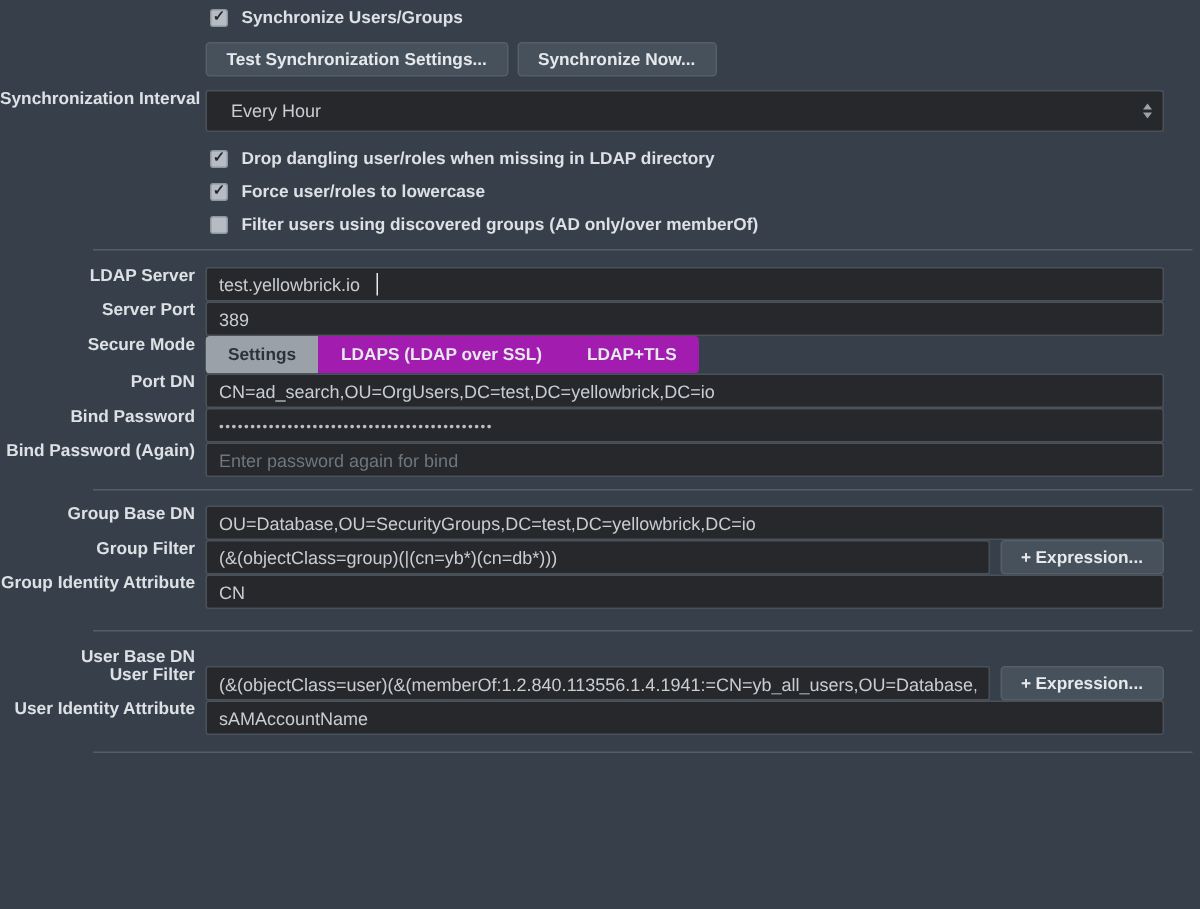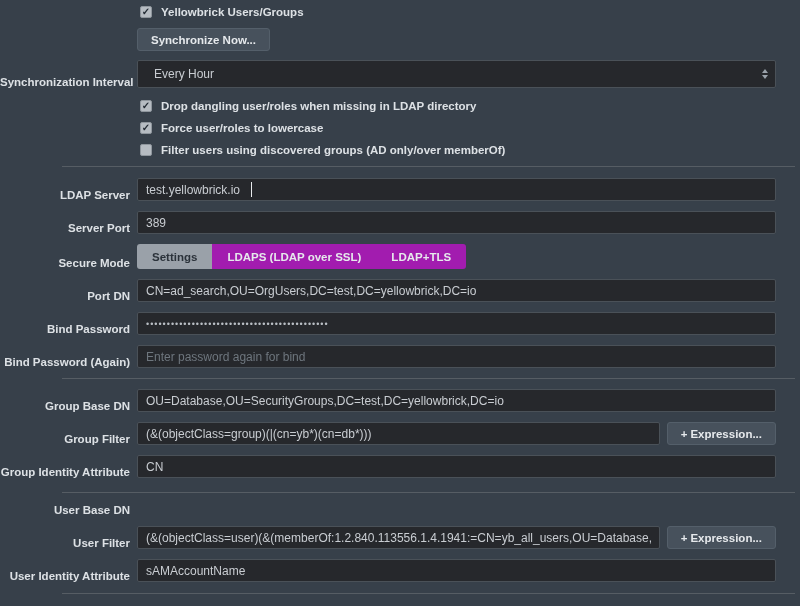--- a/index.html
+++ b/index.html
@@ -2,21 +2,21 @@
 <html><head>
 <meta charset="utf-8">
 <style>
   * { box-sizing: border-box; margin: 0; padding: 0; }
   html, body { width: 800px; height: 606px; overflow: hidden; }
   body {
     background: #37404a;
     font-family: "Liberation Sans", sans-serif;
     padding-top: 6px;
   }
-  .row { display: flex; align-items: flex-end; margin-bottom: 10px; }
+  .row { display: flex; align-items: flex-start; }
   .row-label {
     width: 130px; min-width: 130px;
     text-align: right;
     margin-right: 7px;
     font-size: 11.5px;
     font-weight: 600;
     color: #dde1e5;
     white-space: nowrap;
   }
   .field { flex: 1; display: flex; align-items: center; position: relative; margin-right: 24px; }
@@ -98,24 +98,25 @@
   .div-3 { margin-top: 14px; margin-bottom: 11px; }
   .div-4 { margin-top: 11px; margin-bottom: 0; }
 </style>
 </head>
 <body>
 
 <div class="check-row indent">
   <span class="checkbox checked">
       <span class="tick">✓</span>
     </span>
-  <span class="check-label">Yellowbrick Users/Groups</span>
+  <span class="check-label">Synchronize Users/Groups</span>
 </div>
 
 <div class="btn-row">
+  <button class="btn">Test Synchronization Settings...</button>
   <button class="btn">Synchronize Now...</button>
 </div>
 
 <div class="row">
   <label class="row-label">Synchronization Interval</label>
   <div class="field">
     <div class="select-wrap">
       <select class="select-input">
         <option>Every Hour</option>
       </select>

